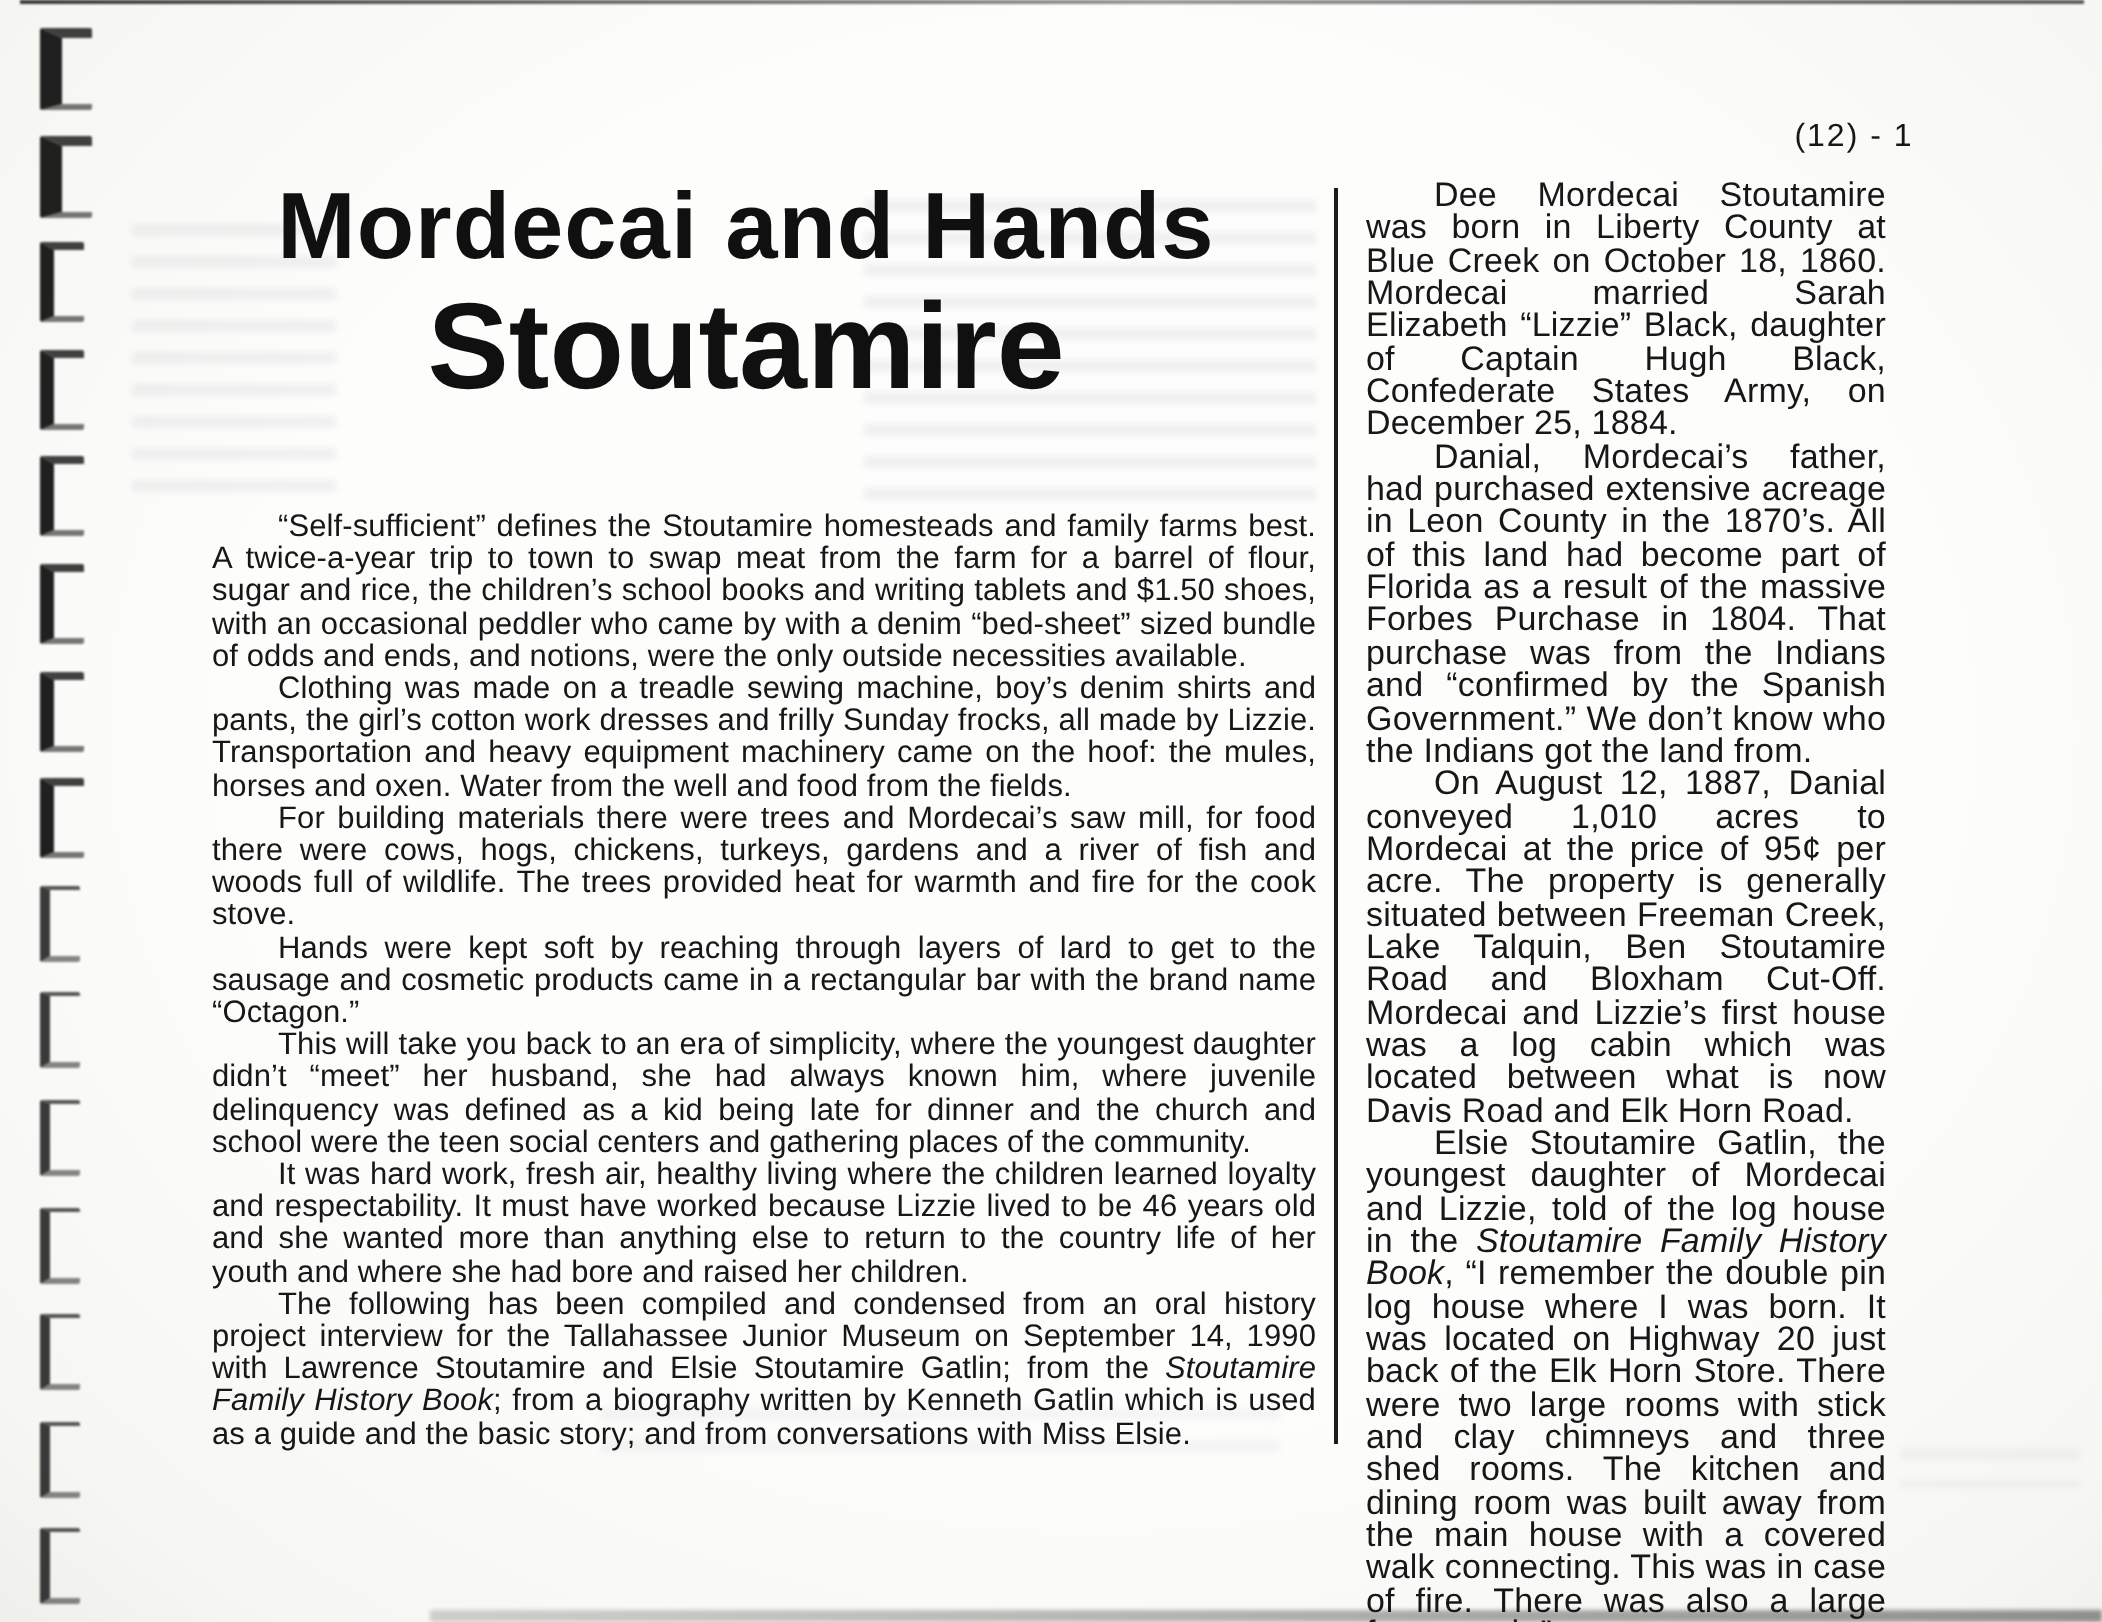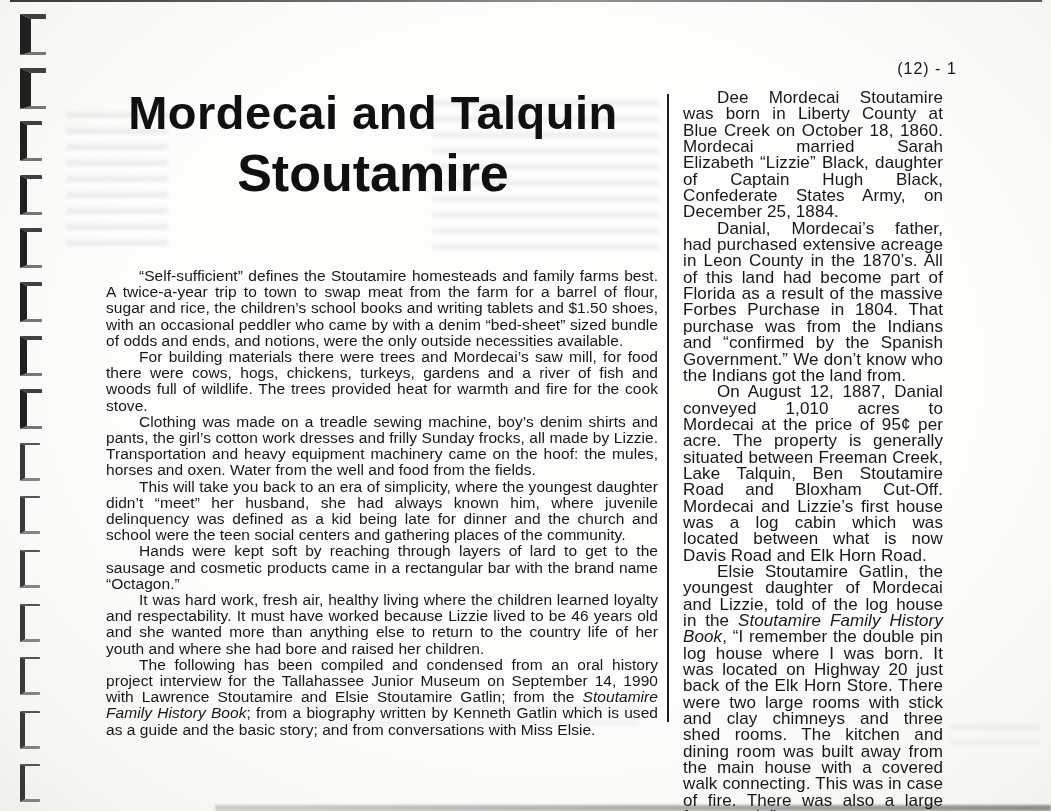--- a/index.html
+++ b/index.html
@@ -48,24 +48,24 @@
   
   .page-number {
     position:absolute; left:857px; top:60px; width:140px;
     text-align:center; font-size:16px; letter-spacing:1px;
   }
   .title {
     position:absolute; left:97px; top:84px; width:552px; margin:0;
     text-align:center; font-weight:bold; color:#101010;
   }
   .title-line1 { display:block; font-size:47px; line-height:58px; letter-spacing:.5px; }
-  .title-line2 { display:block; font-size:52px; line-height:62px; }
+  .title-line2 { display:block; font-size:61px; line-height:62px; }
 
   .col-left {
-    position:absolute; left:106px; top:268px; width:552px;
+    position:absolute; left:106px; top:256px; width:552px;
     font-size:15.5px; line-height:16.2px; text-align:justify;
     letter-spacing:.05px;
   }
   .col-left p { margin:0; text-indent:33px; }
   .col-left p.closing { }
 
   .divider {
     position:absolute; left:667px; top:94px; width:2px; height:628px;
     background:#1c1c1c;
   }
@@ -104,30 +104,30 @@
     </div>
 
   <div class="bleed" id="bleed1"></div>
   <div class="bleed" id="bleed2"></div>
   <div class="bleed" id="bleed3"></div>
   <div class="bleed" id="bleed4"></div>
 
   <div class="page-number">(12) - 1</div>
 
   <h1 class="title">
-    <span class="title-line1">Mordecai and Talquin</span>
+    <span class="title-line1">Mordecai and Hands</span>
     <span class="title-line2">Stoutamire</span>
   </h1>
 
   <div class="col-left">
     <p>“Self-sufficient” defines the Stoutamire homesteads and family farms best.  A twice-a-year trip to town to swap meat from the farm for a barrel of flour, sugar and rice, the children’s school books and writing tablets and $1.50 shoes, with an occasional peddler who came by with a denim “bed-sheet” sized bundle of odds and ends, and notions, were the only outside necessities available.</p>
+    <p>Clothing was made on a treadle sewing machine, boy’s denim shirts and pants, the girl’s cotton work dresses and frilly Sunday frocks, all made by Lizzie.  Transportation and heavy equipment machinery came on the hoof: the mules, horses and oxen.  Water from the well and food from the fields.</p>
     <p>For building materials there were trees and Mordecai’s saw mill, for food there were cows, hogs, chickens, turkeys, gardens and a river of fish and woods full of wildlife.  The trees provided heat for warmth and fire for the cook stove.</p>
-    <p>Clothing was made on a treadle sewing machine, boy’s denim shirts and pants, the girl’s cotton work dresses and frilly Sunday frocks, all made by Lizzie.  Transportation and heavy equipment machinery came on the hoof: the mules, horses and oxen.  Water from the well and food from the fields.</p>
+    <p>Hands were kept soft by reaching through layers of lard to get to the sausage and cosmetic products came in a rectangular bar with the brand name “Octagon.”</p>
     <p>This will take you back to an era of simplicity, where the youngest daughter didn’t “meet” her husband, she had always known him, where juvenile delinquency was defined as a kid being late for dinner and the church and school were the teen social centers and gathering places of the community.</p>
-    <p>Hands were kept soft by reaching through layers of lard to get to the sausage and cosmetic products came in a rectangular bar with the brand name “Octagon.”</p>
     <p>It was hard work, fresh air, healthy living where the children learned loyalty and respectability.  It must have worked because Lizzie lived to be 46 years old and she wanted more than anything else to return to the country life of her youth and where she had bore and raised her children.</p>
     <p class="closing"><span>The following has been compiled and condensed from an oral history project interview for the Tallahassee Junior Museum on September 14, 1990 with Lawrence Stoutamire and Elsie Stoutamire Gatlin; from the </span><i>Stoutamire Family History Book</i><span>; from a biography written by Kenneth Gatlin which is used as a guide and the basic story; and from conversations with Miss Elsie.</span></p>
   </div>
 
   <div class="divider"></div>
 
   <div class="col-right">
     <p>Dee Mordecai Stoutamire was born in Liberty County at Blue Creek on October 18, 1860.  Mordecai married Sarah Elizabeth “Lizzie” Black, daughter of Captain Hugh Black, Confederate States Army, on December 25, 1884.</p>
     <p>Danial, Mordecai’s father, had purchased extensive acreage in Leon County in the 1870’s.  All of this land had become part of Florida as a result of the massive Forbes Purchase in 1804.  That purchase was from the Indians and “confirmed by the Spanish Government.”  We don’t know who the Indians got the land from.</p>
     <p>On August 12, 1887, Danial conveyed 1,010 acres to Mordecai at the price of 95¢ per acre.  The property is generally situated between Freeman Creek, Lake Talquin, Ben Stoutamire Road and Bloxham Cut-Off.  Mordecai and Lizzie’s first house was a log cabin which was located between what is now Davis Road and Elk Horn Road.</p>

